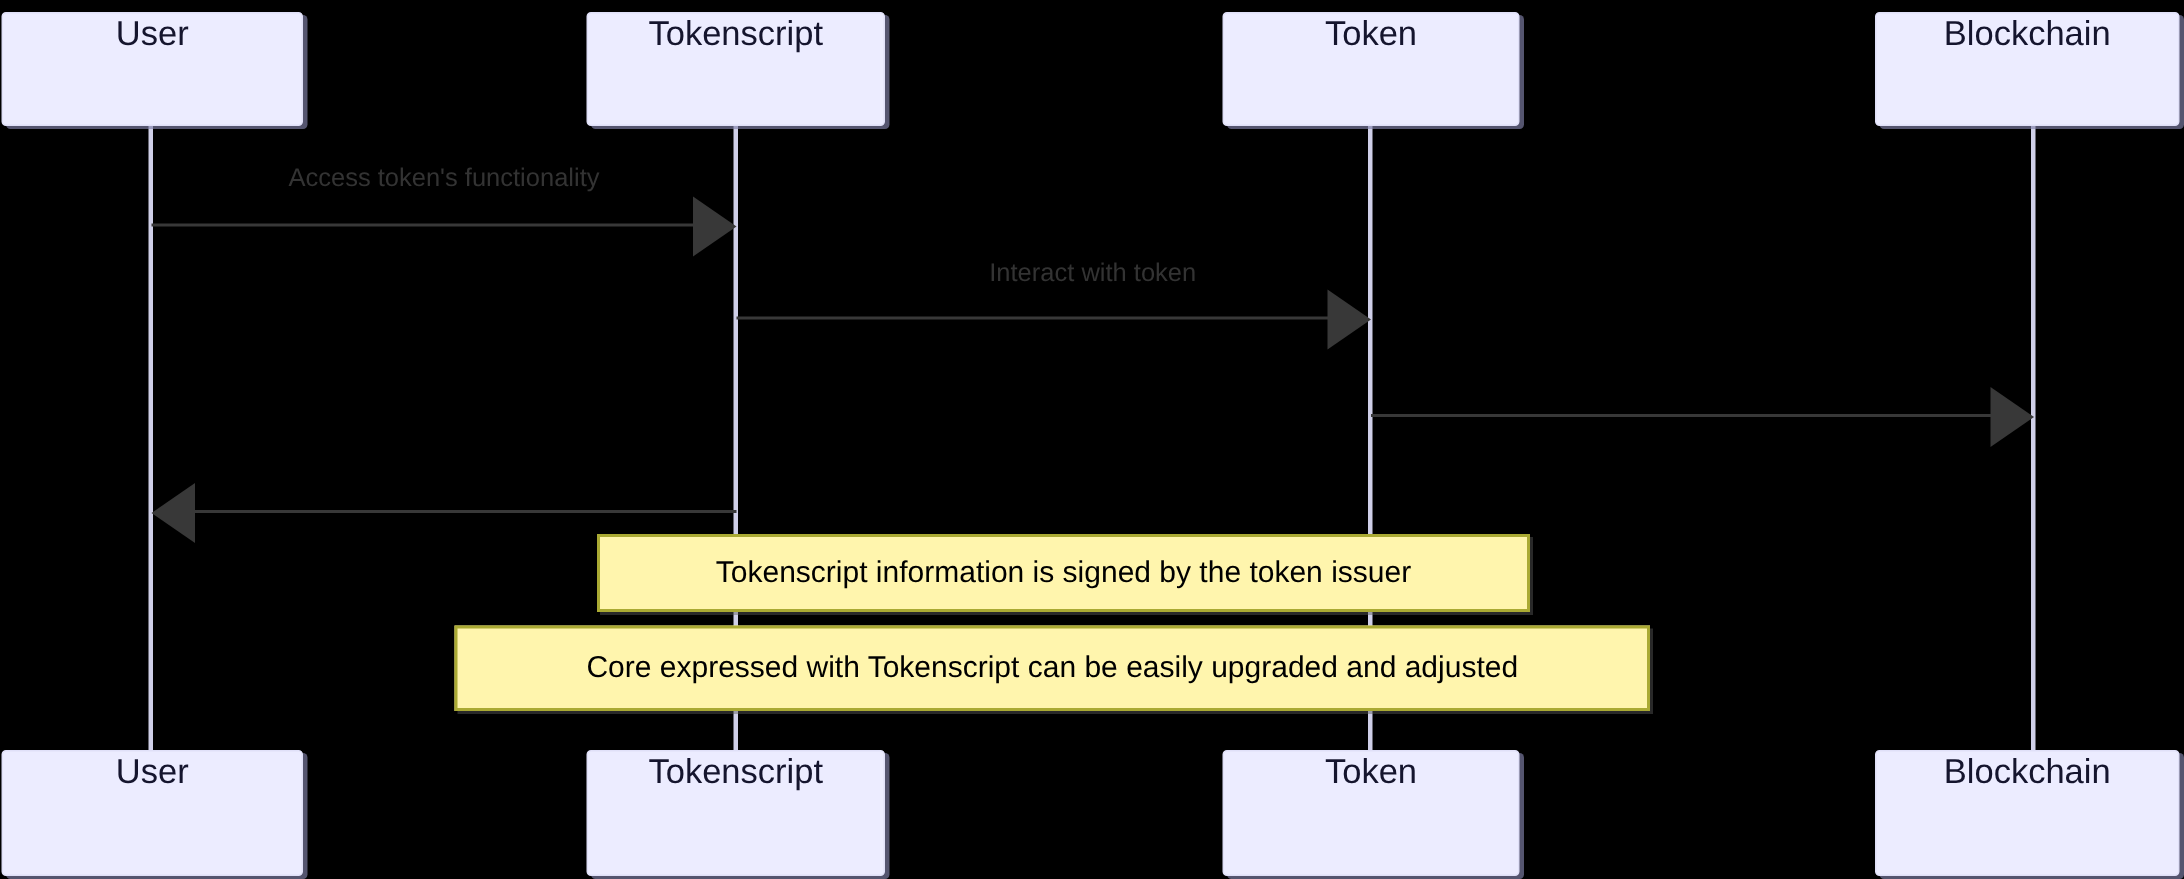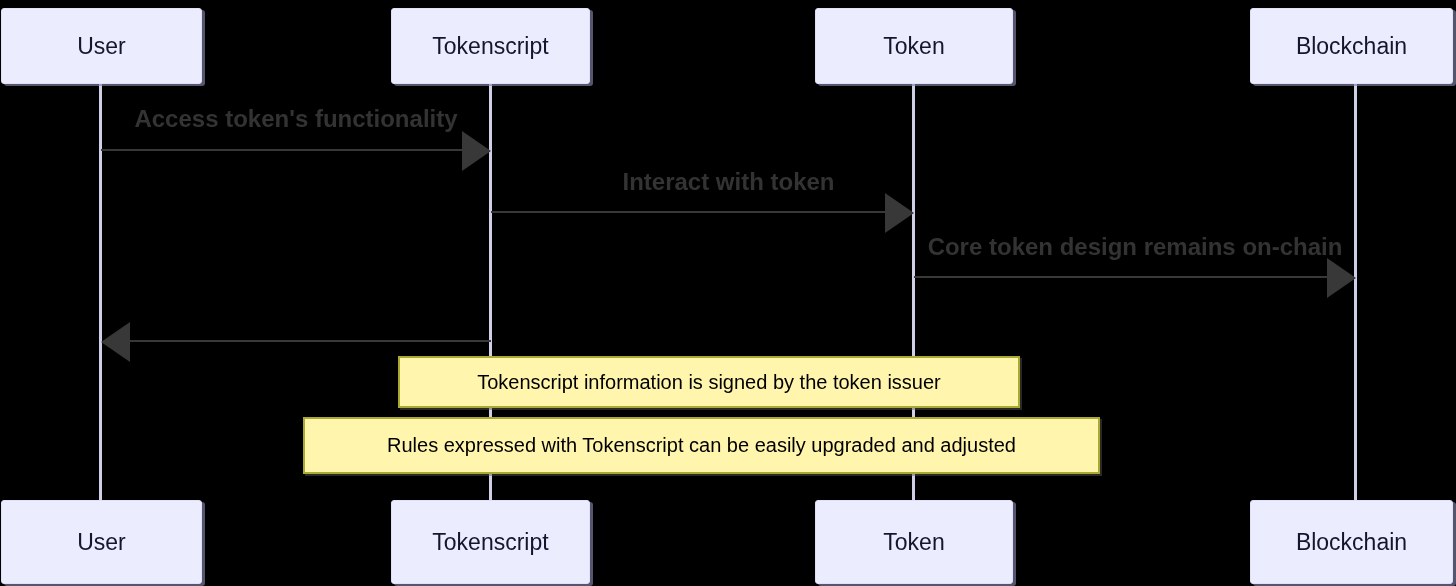--- a/index.html
+++ b/index.html
@@ -27,33 +27,32 @@
     position:absolute;top:82px;height:420px;width:3px;
     background:var(--lifeline);
   }
 
   .actor{
     position:absolute;height:74px;
     background:var(--actor-fill);
     border:1px solid var(--actor-border);
     border-radius:3px;
     box-shadow:3px 2px 0 var(--actor-shadow);
-    display:flex;align-items:center;justify-content:center;
+    display:flex;align-items:flex-start;justify-content:center;
     color:var(--actor-text);
     font-size:23px;
   }
   .actor.bottom{height:82px;}
 
   .msg-label{
     position:absolute;
     text-align:center;
     color:var(--message-text);
-    font-size:24px;
+    font-size:17px;
     line-height:22px;
-    font-weight:bold;
   }
   .msg-line{
     position:absolute;height:0;
     border-top:2px solid var(--message-line);
   }
   .arrow{
     position:absolute;width:0;height:0;
     border-top:20px solid transparent;
     border-bottom:20px solid transparent;
   }
@@ -95,32 +94,31 @@
   </div>
 
   <div class="msg-label" style="left:101px;top:108px;width:390px">Access token's functionality</div>
   <div class="msg-line" style="left:101px;top:149px;width:366px"></div>
   <div class="arrow right" style="left:462px;top:131px"></div>
 
   <div class="msg-label" style="left:517px;top:171px;width:423px">Interact with token</div>
   <div class="msg-line" style="left:491px;top:211px;width:399px"></div>
   <div class="arrow right" style="left:885px;top:193px"></div>
 
-  <div class="msg-label" style="left:914px;top:236px;width:442px">Core token design remains on-chain</div>
   <div class="msg-line" style="left:914px;top:276px;width:418px"></div>
   <div class="arrow right" style="left:1327px;top:258px"></div>
 
   <div class="msg-line" style="left:125px;top:340px;width:366px"></div>
   <div class="arrow left" style="left:101px;top:322px"></div>
 
   <div class="note" style="left:398px;top:356px;width:618px;height:48px">
     <span>Tokenscript information is signed by the token issuer</span>
   </div>
   <div class="note" style="left:303px;top:417px;width:793px;height:53px">
-    <span>Rules expressed with Tokenscript can be easily upgraded and adjusted</span>
+    <span>Core expressed with Tokenscript can be easily upgraded and adjusted</span>
   </div>
 
   <div class="actor bottom" style="left:1px;top:500px;width:199px">
     <span>User</span>
   </div>
   <div class="actor bottom" style="left:391px;top:500px;width:197px">
     <span>Tokenscript</span>
   </div>
   <div class="actor bottom" style="left:815px;top:500px;width:196px">
     <span>Token</span>

